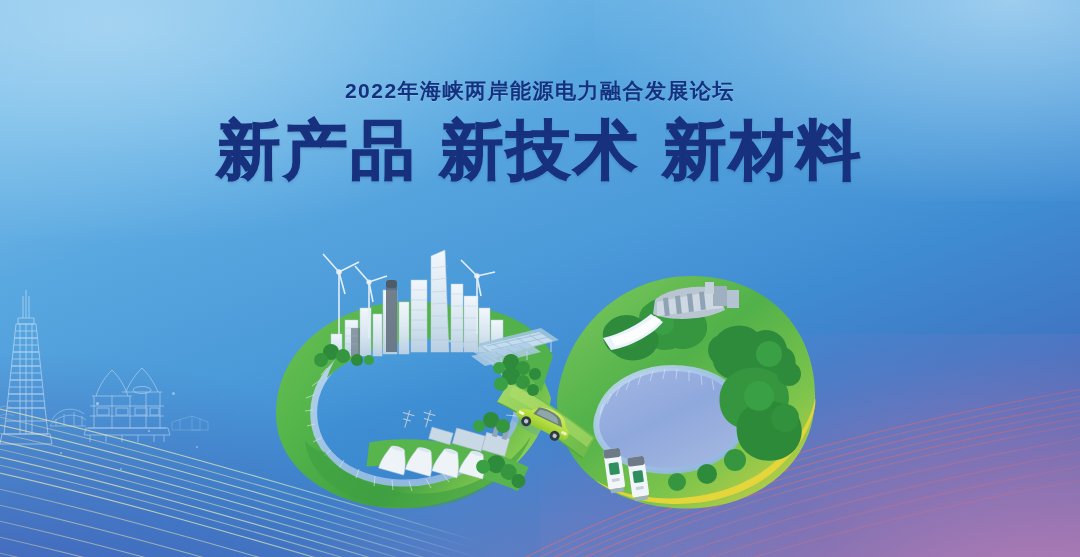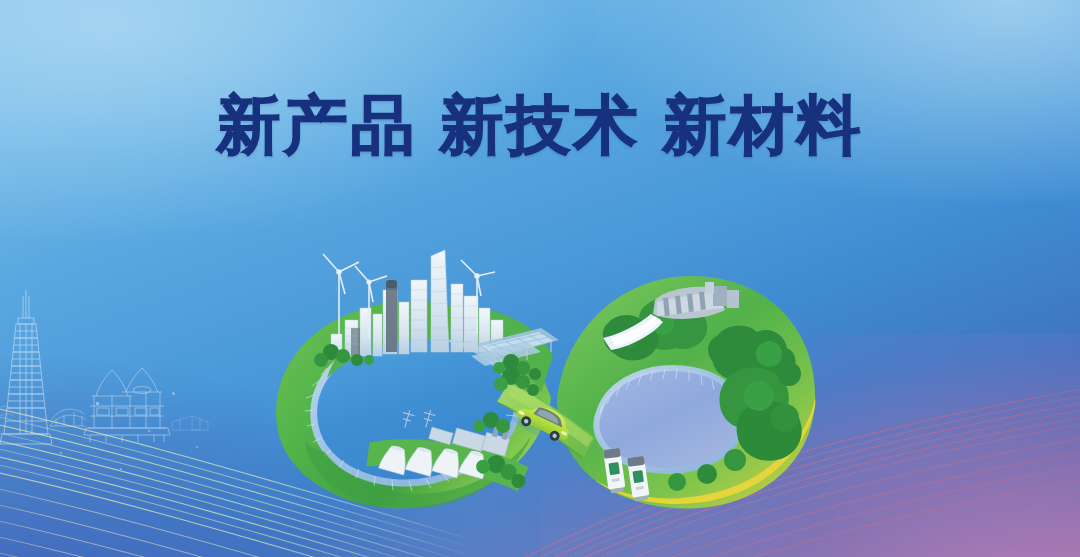--- a/index.html
+++ b/index.html
@@ -204,20 +204,21 @@
   </div>
 
   <div class="sparkle" style="left:96px;top:402px;width:3px;height:3px;opacity:.7"></div>
   <div class="sparkle" style="left:148px;top:430px;width:2px;height:2px;opacity:.6"></div>
   <div class="sparkle" style="left:172px;top:392px;width:3px;height:3px;opacity:.55"></div>
   <div class="sparkle" style="left:60px;top:452px;width:2px;height:2px;opacity:.6"></div>
   <div class="sparkle" style="left:120px;top:468px;width:2px;height:2px;opacity:.5"></div>
   <div class="sparkle" style="left:196px;top:446px;width:2px;height:2px;opacity:.5"></div>
 
   <div class="headline">
+    <div class="subtitle">2022年海峡两岸能源电力融合发展论坛</div>
     <div class="maintitle">
       <span>新产品</span><span class="gap"></span><span>新技术</span><span class="gap"></span><span>新材料</span>
     </div>
   </div>
 
   <div id="art">
     <svg viewBox="0 0 560 300">
       <defs>
         <linearGradient id="gLakeL" x1="0" y1="0" x2="0.4" y2="1">
           <stop offset="0%" stop-color="#52a4de"></stop>

